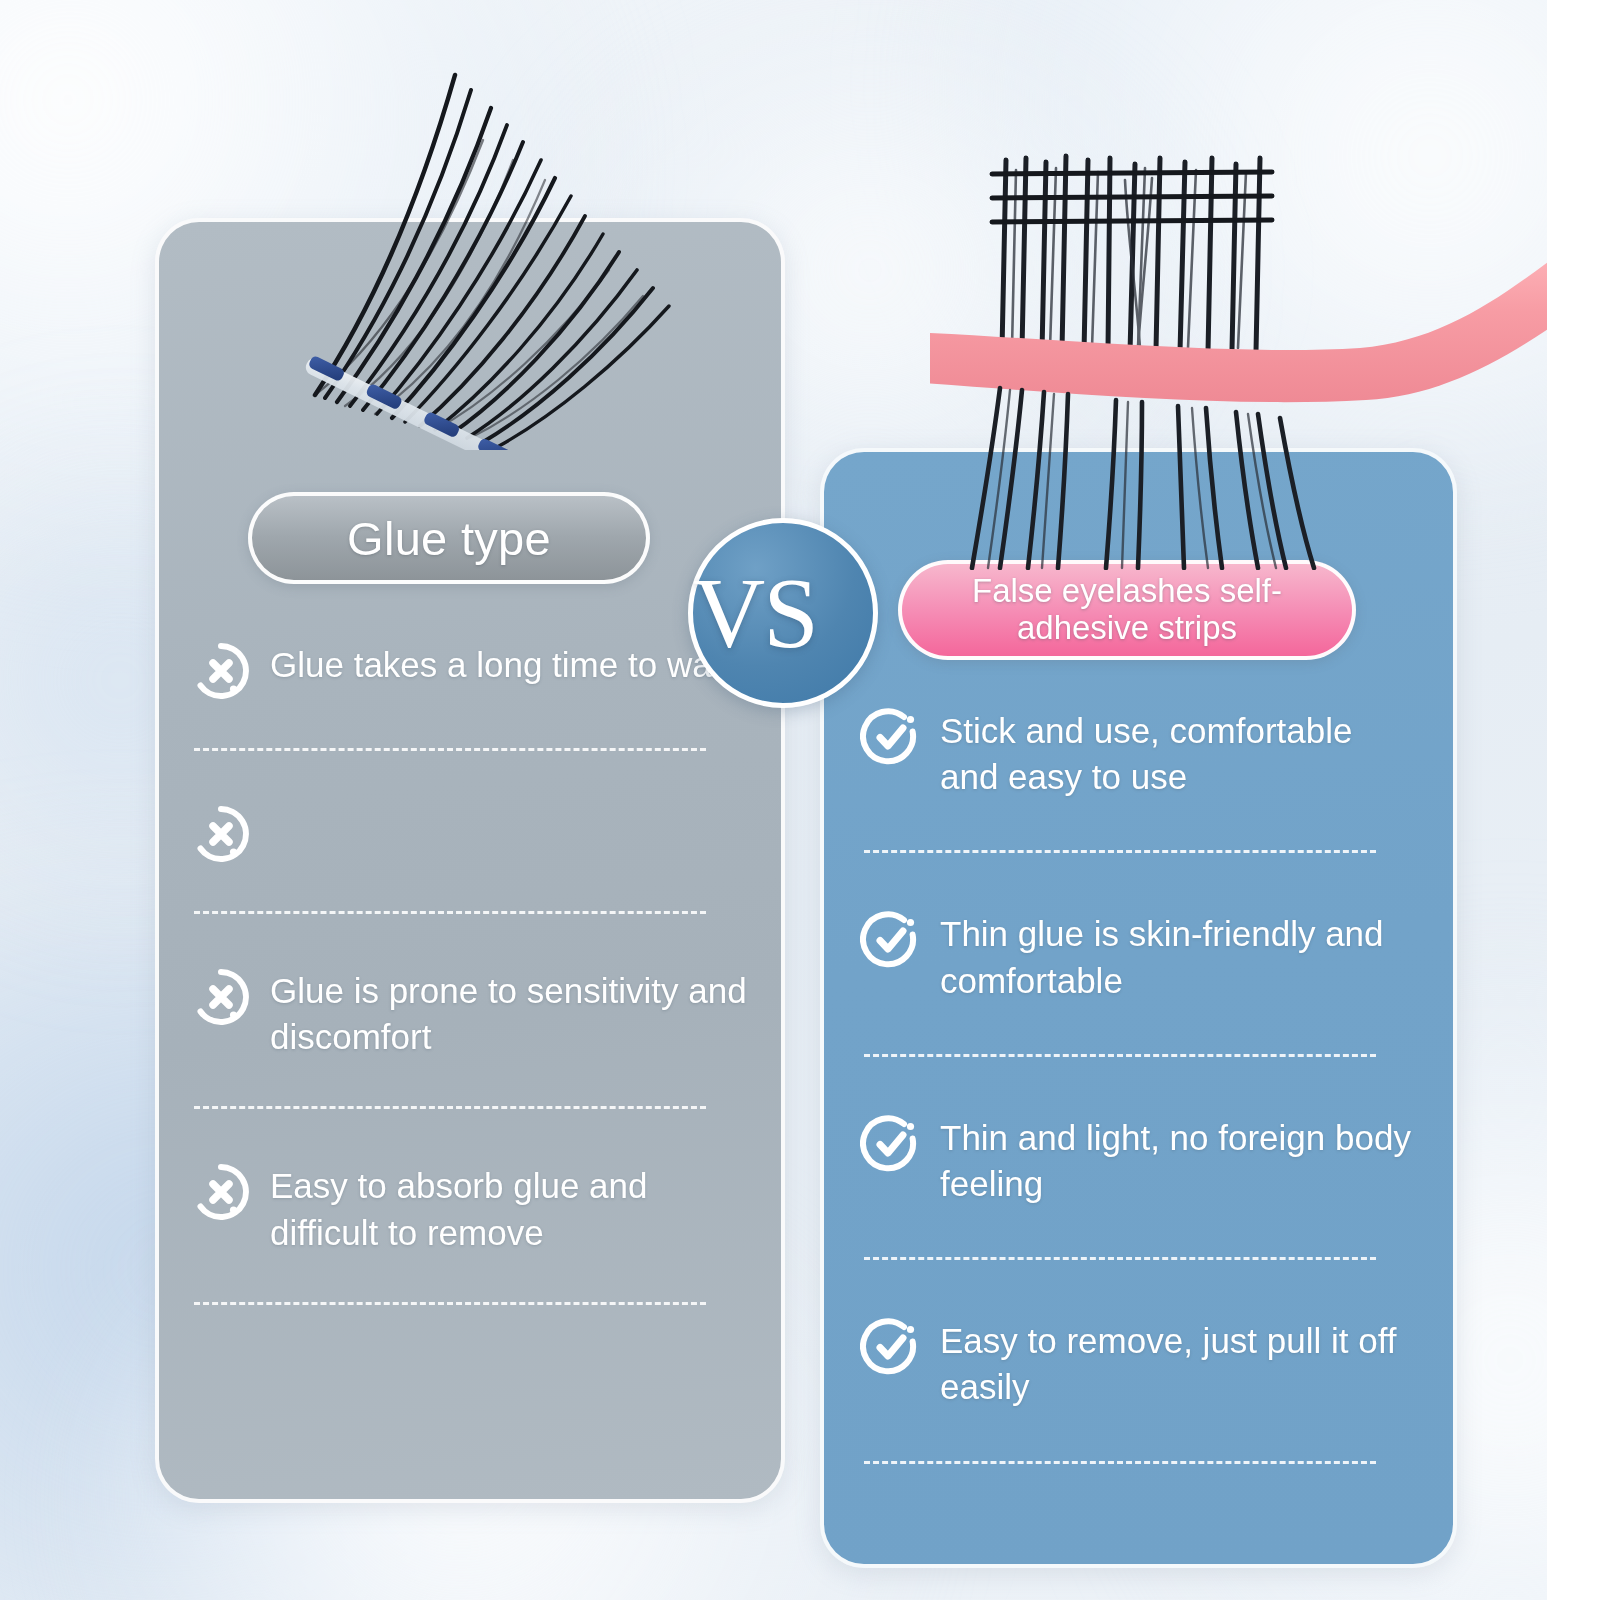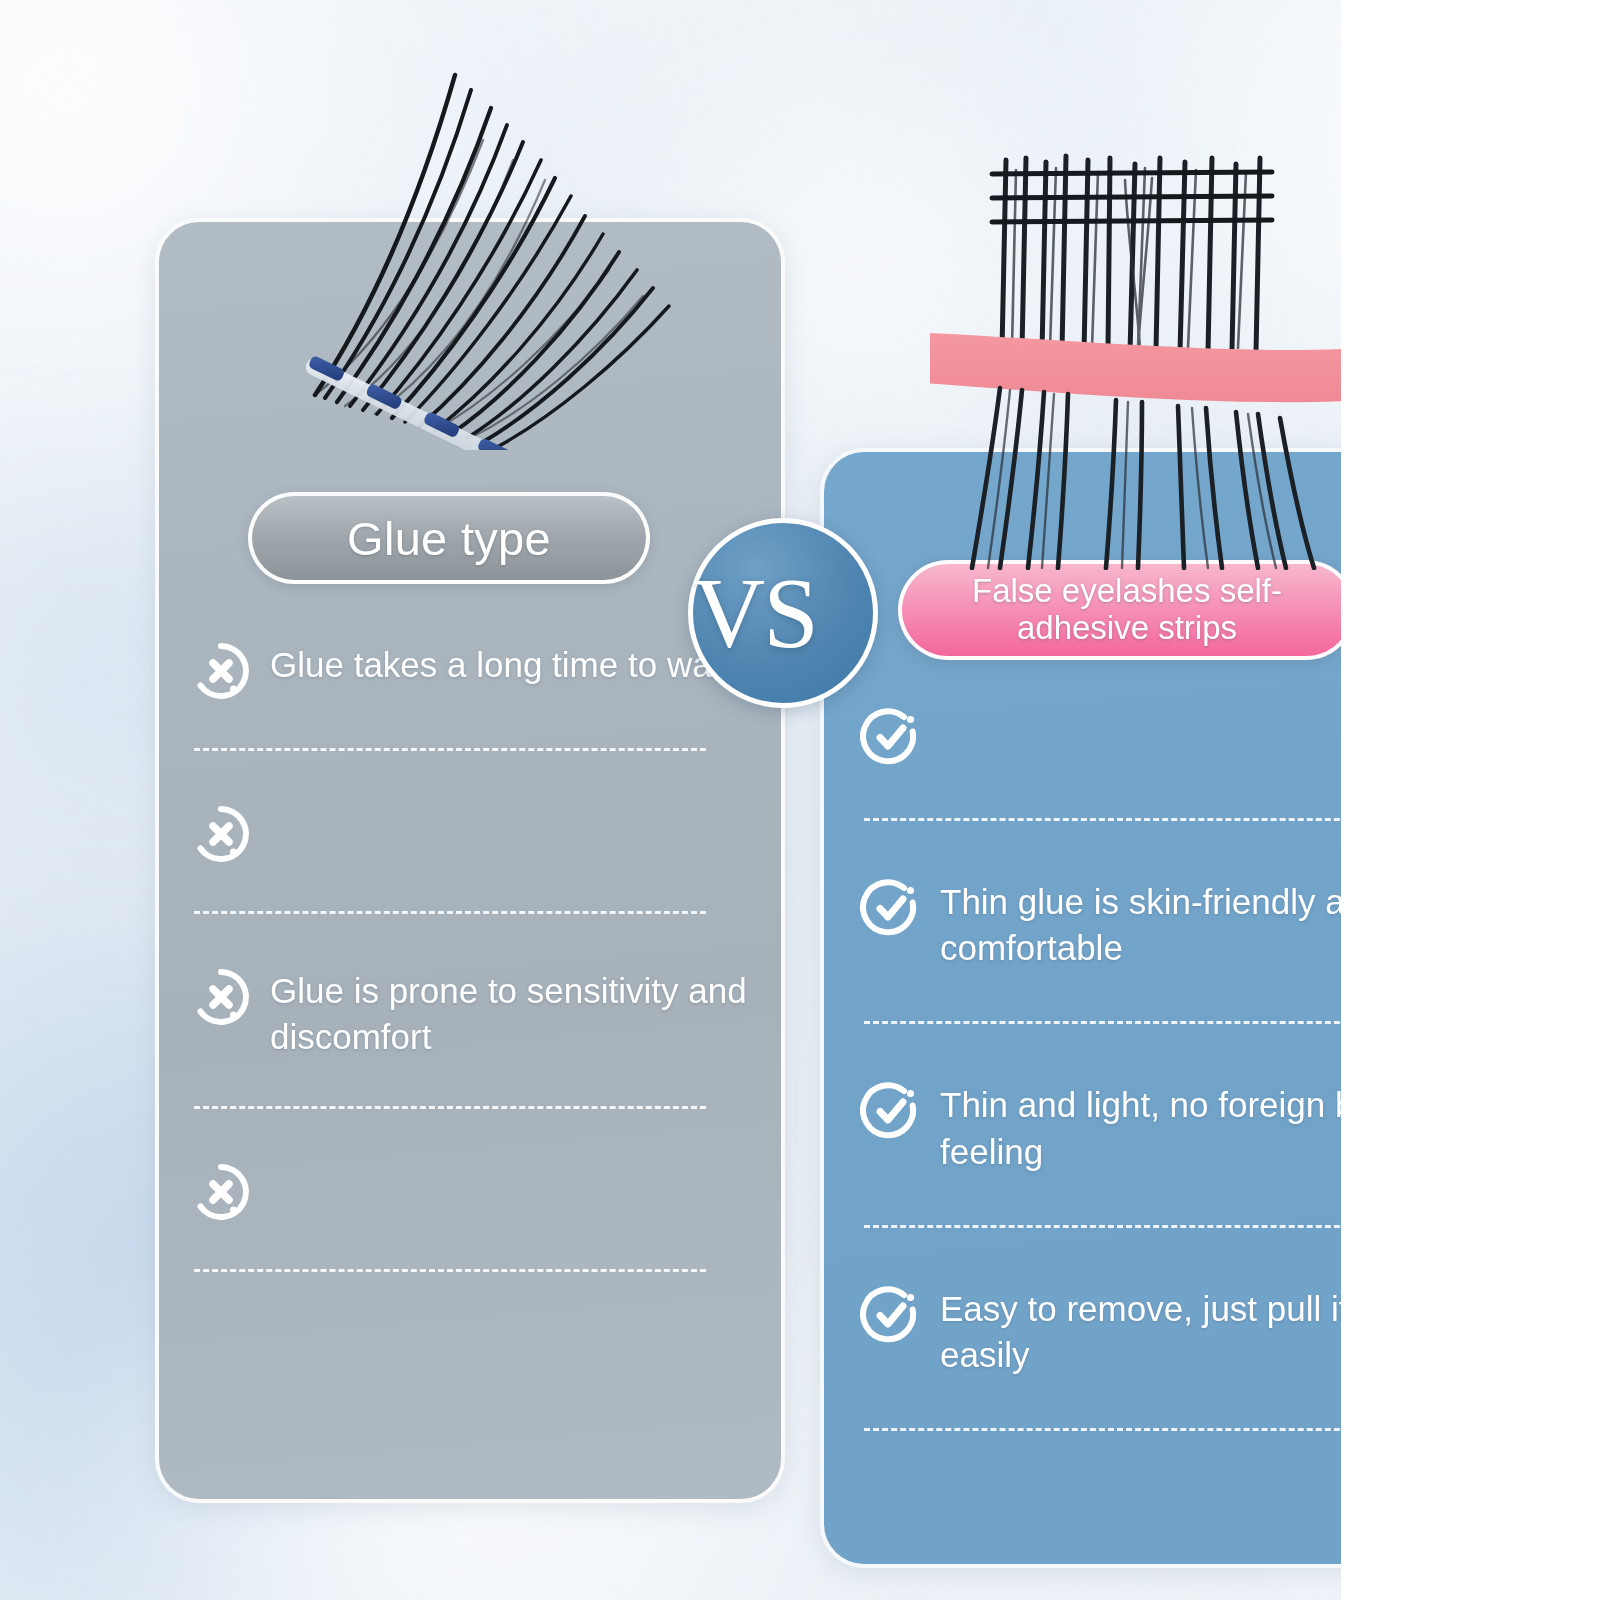--- a/index.html
+++ b/index.html
@@ -5,21 +5,21 @@
   * { box-sizing: border-box; margin: 0; padding: 0; }
   html, body {
     width: 1600px; height: 1600px;
     overflow: hidden;
     font-family: "Liberation Sans", sans-serif;
   }
 
   
   .stage {
     position: relative;
-    width: 1341px; height: 1600px;
+    width: 1547px; height: 1600px;
     background:
       linear-gradient(160deg, #f2f6fa 0%, #eaf0f6 28%, #e6edf4 55%, #eef3f8 100%);
     overflow: hidden;
   }
   .cloud {
     position: absolute;
     border-radius: 50%;
     filter: blur(70px);
     pointer-events: none;
   }
@@ -318,35 +318,37 @@
     <div class="gap-l2"></div>
 
     <div class="item">
       <span class="item-icon">
         <svg width="62" height="62" viewBox="0 0 62 62">
           <path d="M31 6 a25 25 0 1 1 -20.5 39.4" fill="none" stroke="#fff" stroke-width="6" stroke-linecap="round"></path>
           <circle cx="43.5" cy="49" r="3.6" fill="#fff"></circle>
           <path d="M23 23 L39 39 M39 23 L23 39" stroke="#fff" stroke-width="7.5" stroke-linecap="round"></path>
         </svg>
       </span>
+      <span class="item-text">Easy to absorb glue and difficult to remove</span>
     </div>
     <div class="gap-l"></div>
     <div class="divider"></div>
   </div>
 
   <div class="list list-right">
 
     <div class="item">
       <span class="item-icon">
         <svg width="62" height="62" viewBox="0 0 62 62">
           <path d="M44 11 a25 25 0 1 0 8.6 14.5" fill="none" stroke="#fff" stroke-width="6" stroke-linecap="round"></path>
           <circle cx="50.5" cy="13.5" r="3.6" fill="#fff"></circle>
           <path d="M20 31.5 L28 40 L43 22" fill="none" stroke="#fff" stroke-width="7" stroke-linecap="round" stroke-linejoin="round"></path>
         </svg>
       </span>
+      <span class="item-text">Stick and use, comfortable and easy to use</span>
     </div>
     <div class="gap-r"></div>
     <div class="divider"></div>
     <div class="gap-r2"></div>
 
     <div class="item">
       <span class="item-icon">
         <svg width="62" height="62" viewBox="0 0 62 62">
           <path d="M44 11 a25 25 0 1 0 8.6 14.5" fill="none" stroke="#fff" stroke-width="6" stroke-linecap="round"></path>
           <circle cx="50.5" cy="13.5" r="3.6" fill="#fff"></circle>

